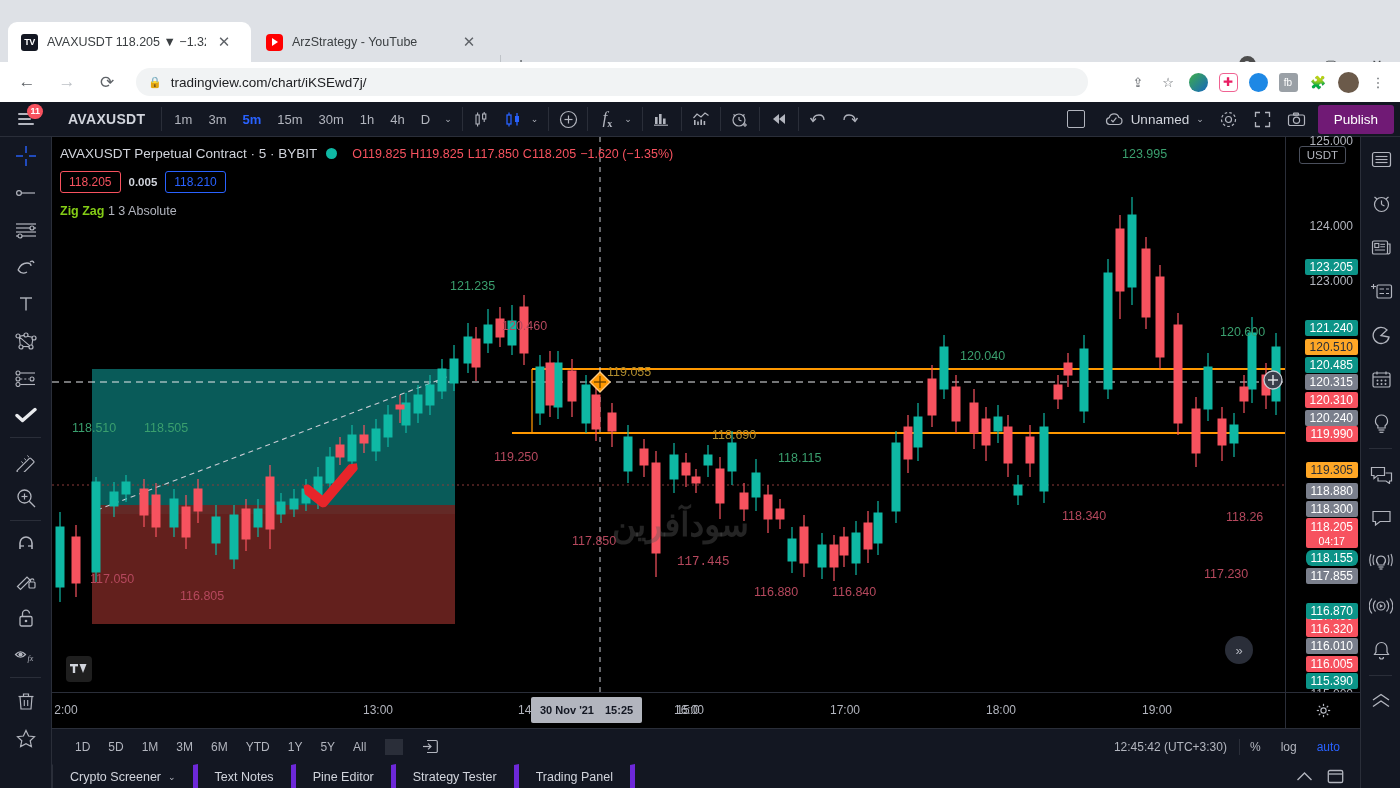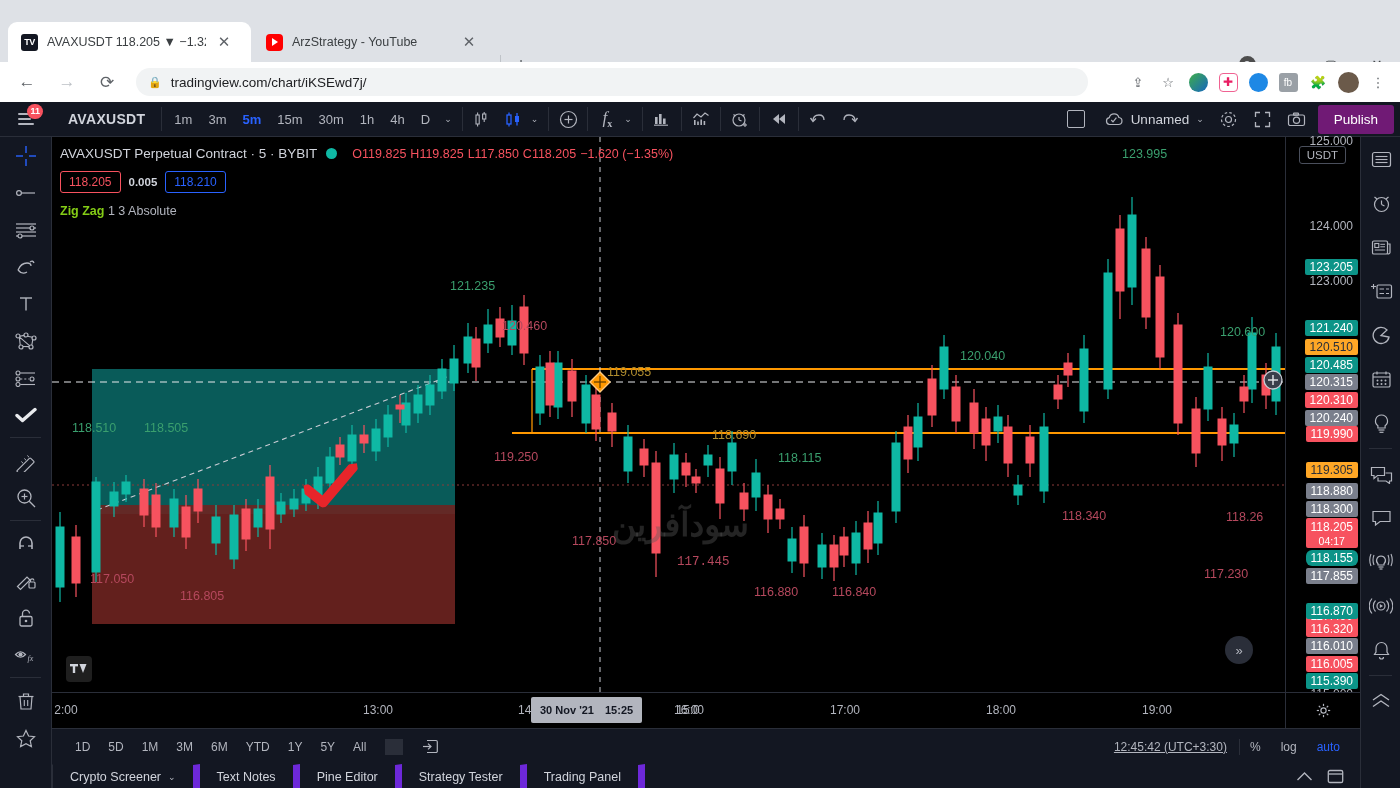--- a/index.html
+++ b/index.html
@@ -140,27 +140,27 @@
             color:#b2b5be;font-size:11.5px;padding:2px 7px;}
 
   .tlab { position:absolute; font-size:12px; color:#b2b5be; transform:translateX(-50%); top:10px;}
   .tsel { position:absolute; top:4px; height:26px; background:#b2b5be; color:#131722; font-size:11px; font-weight:700;
           display:flex; align-items:center; gap:11px; padding:0 9px; border-radius:2px;}
 
   .rng { display:flex; align-items:center; padding-left:14px; gap:0; }
   .rng span { font-size:12px; color:#b2b5be; padding:4px 9px; }
   .rngdiv{width:1px;height:16px;background:#2a2e39;margin:0 10px;}
   .bb-right{margin-left:auto;display:flex;align-items:center;gap:0;padding-right:10px;}
-  .bb-right .clock{font-size:12px;color:#b2b5be;padding-right:12px;text-decoration:underline;}
+  .bb-right .clock{font-size:12px;color:#b2b5be;padding-right:12px;}
   .bb-right .bdiv{width:1px;height:16px;background:#2a2e39;}
   .bb-right .sc{font-size:12px;color:#b2b5be;padding:0 10px;}
   .bb-right .sc.act{color:#2962ff;}
 
   .ptab { float:left; height:24px; padding:0 17px; font-size:12.5px; color:#d1d4dc;
-          display:flex; align-items:center; gap:7px; border-right:7px solid #6d28d9;
+          display:flex; align-items:center; gap:7px; border-right:5px solid #6d28d9;
           border-top:1px solid transparent; }
   .ptabs-right{margin-left:auto;display:flex;align-items:center;gap:14px;padding-right:16px;color:#b2b5be;}
 
   .watermark { position:absolute; left:560px; top:368px; font-size:33px; font-weight:700;
                color:rgba(90,90,90,.40); letter-spacing:2px; direction:rtl; }
   .tvlogo { position:absolute; left:14px; bottom:10px; width:26px; height:26px; border-radius:4px;
             background:rgba(255,255,255,.12); display:flex;align-items:center;justify-content:center;}
   .fwd-btn{position:absolute;right:32px;bottom:28px;width:28px;height:28px;border-radius:50%;
            background:#2a2e39;color:#b2b5be;display:flex;align-items:center;justify-content:center;font-size:13px;}
   .checkmark{position:absolute;left:252px;top:330px;color:#e8252a;font-size:44px;font-weight:900;

